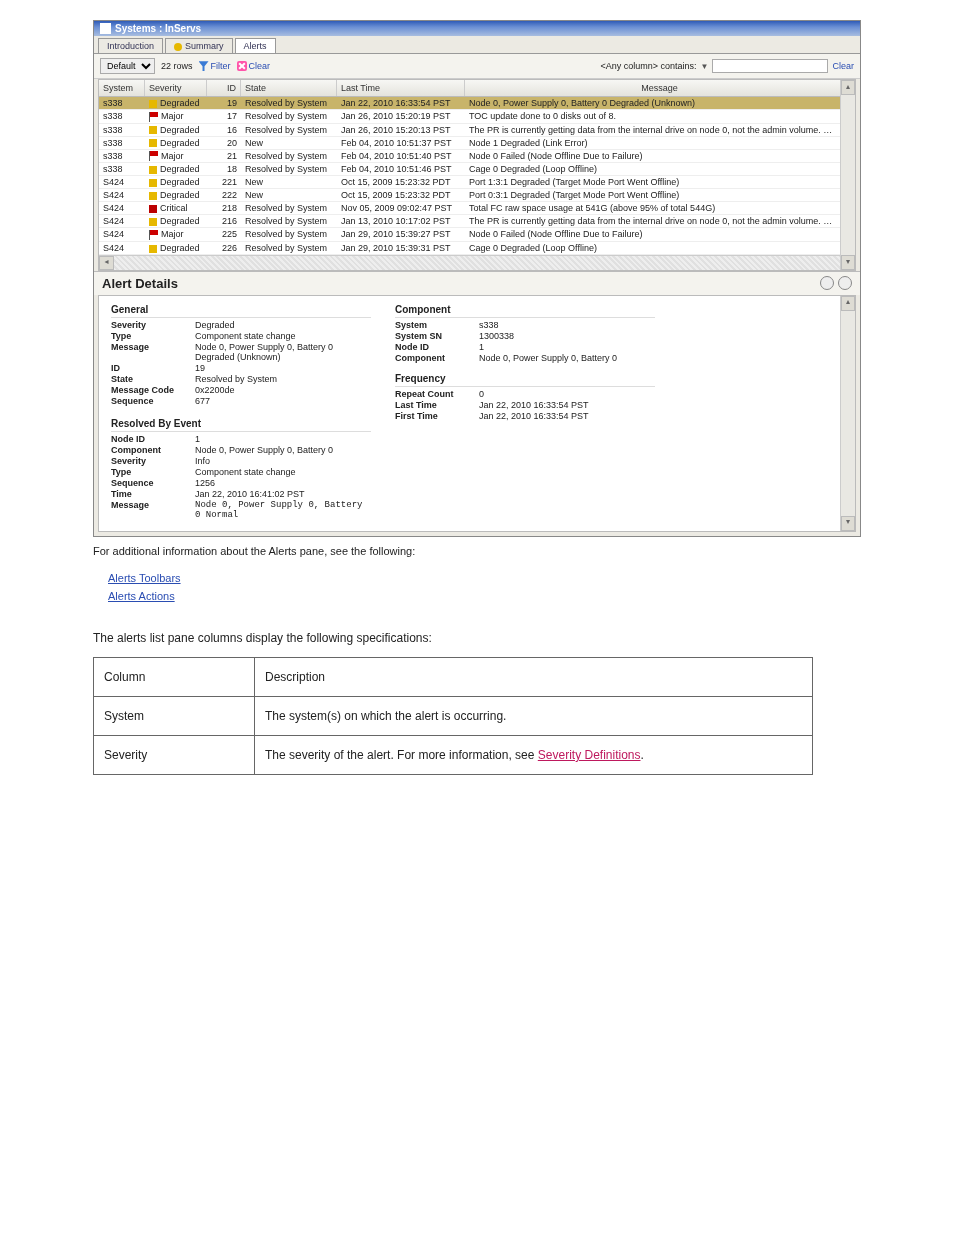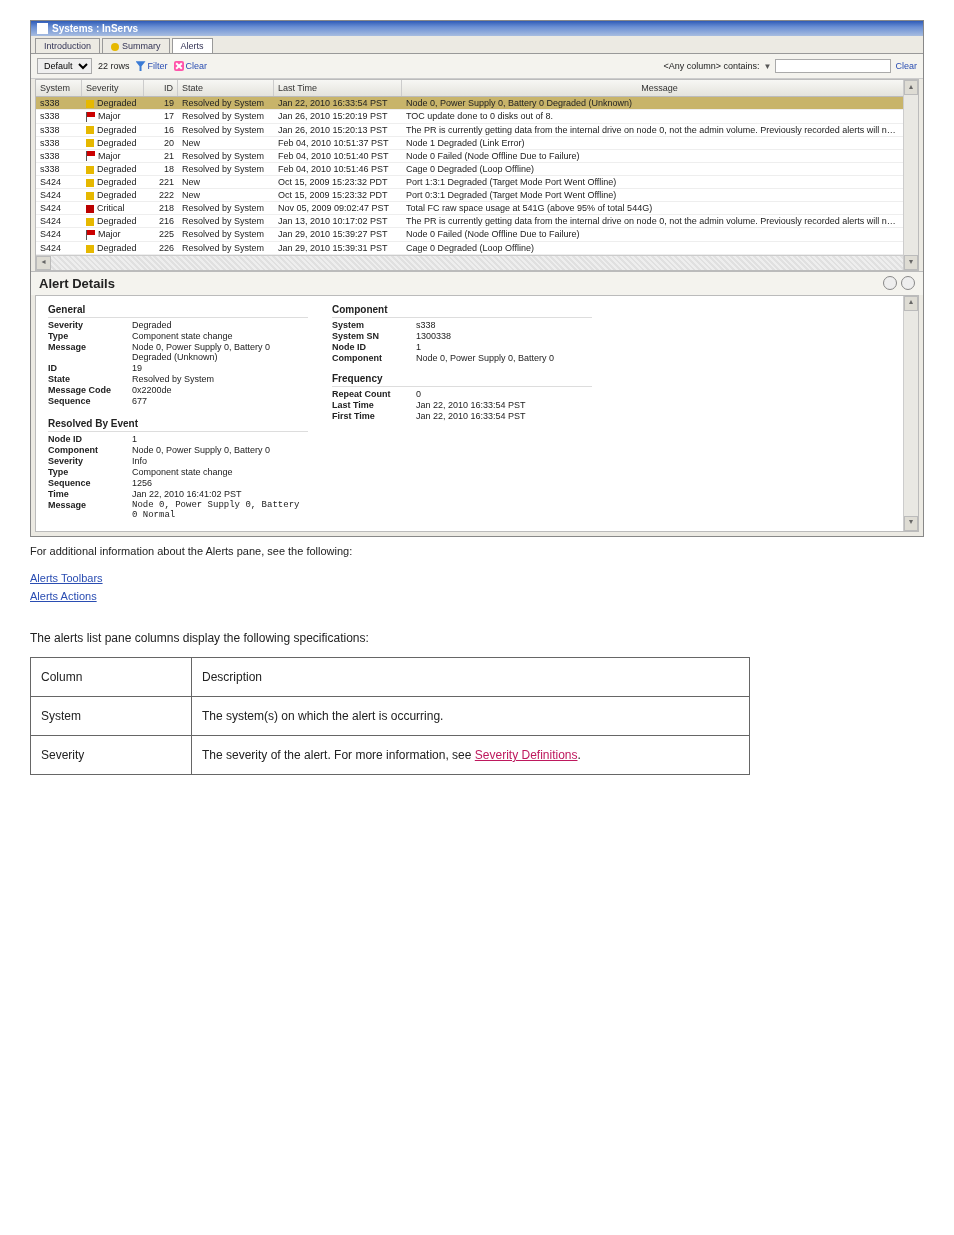--- a/index.html
+++ b/index.html
@@ -1,16 +1,16 @@
 <!DOCTYPE html>
 <html><head>
 <meta charset="utf-8">
 <style>
 body { margin:0; font-family:Arial,sans-serif; font-size:12px; color:#222; background:#fff; }
-.page { width:954px; margin:0 auto; padding:20px 30px 40px; box-sizing:border-box; }
+.page { width:954px; margin:0 auto; padding:20px 93px 40px; box-sizing:border-box; }
 .figure { border:1px solid #888; background:#eceae3; padding:0; font-size:9px; font-family:Tahoma,Arial,sans-serif; }
 .titlebar { background:linear-gradient(#2f5bb7,#6a8fd4 40%,#a8bde0); color:#fff; padding:2px 6px; font-size:10px; font-weight:bold; display:flex; align-items:center; }
 .titlebar .ticon { width:11px; height:11px; background:#fff; margin-right:4px; display:inline-block; }
 .tabs { display:flex; border-bottom:1px solid #999; background:#eceae3; padding:2px 4px 0; gap:2px; }
 .tab { padding:2px 8px; border:1px solid #999; border-bottom:none; background:#eceae3; font-size:9px; color:#335; cursor:default; }
 .tab.active { background:#fff; }
 .sum-ico { width:8px; height:8px; background:#e6b800; border-radius:50%; display:inline-block; margin-right:3px; vertical-align:middle; }
 .toolbar { display:flex; align-items:center; padding:4px 6px; gap:6px; background:#f4f3ee; border-bottom:1px solid #ccc; }
 .toolbar .right { margin-left:auto; display:flex; align-items:center; gap:4px; }
 .toolbar select, .toolbar input[type=text] { font-size:9px; border:1px solid #aaa; padding:1px 2px; }
@@ -42,21 +42,21 @@
 .details-body { display:flex; background:#fff; border:1px solid #bbb; margin:0 4px 4px; position:relative; padding:6px 0 10px; }
 .details-body .col { padding:0 12px; }
 .details-body h5 { margin:2px 0 2px; font-size:10px; font-weight:bold; border-bottom:1px solid #ddd; padding-bottom:2px; }
 .kv { display:flex; font-size:9px; margin:1px 0; }
 .kv .k { width:84px; font-weight:bold; }
 .kv .v { flex:1; }
 .det-vscroll{position:absolute;right:0;top:0;bottom:0;width:14px;background:#e9e8e3;border-left:1px solid #ccc;display:flex;flex-direction:column;justify-content:space-between;}
 .det-vscroll .btn{height:13px;background:#dedcd4;border:1px solid #bbb;font-size:8px;text-align:center;color:#666;}
 .caption { font-size:11px; margin:8px 0 14px; }
 .toc-lines a { color:#2a4db2; text-decoration:underline; display:inline-block; border-bottom:0; font-size:11px; }
-.toc-lines div { margin:4px 0; }
+.toc-lines div { margin:4px 15px; }
 .spec-intro { margin-top:28px; font-size:12px; }
 .spec-table { border-collapse:collapse; width:720px; margin-top:10px; font-size:12px; }
 .spec-table td { border:1px solid #666; padding:12px 10px; vertical-align:top; }
 .spec-table .c1 { width:140px; }
 .speclink { color:#be185d; text-decoration:underline; }
 </style>
 </head>
 <body>
 
 <div class="page">

